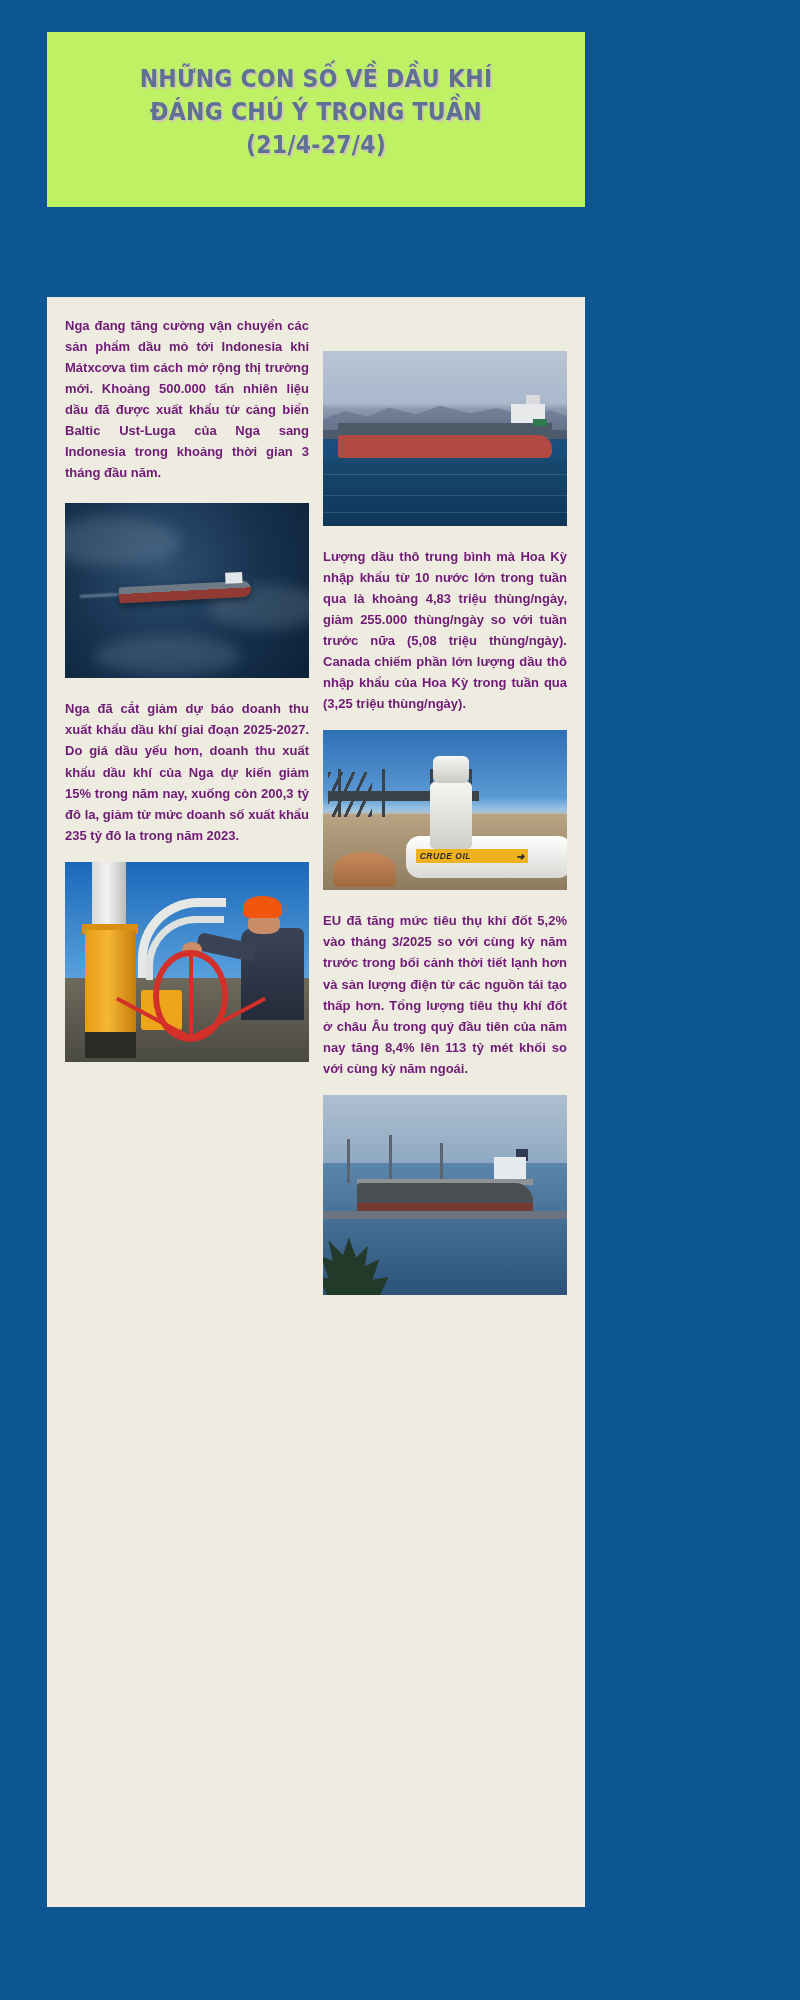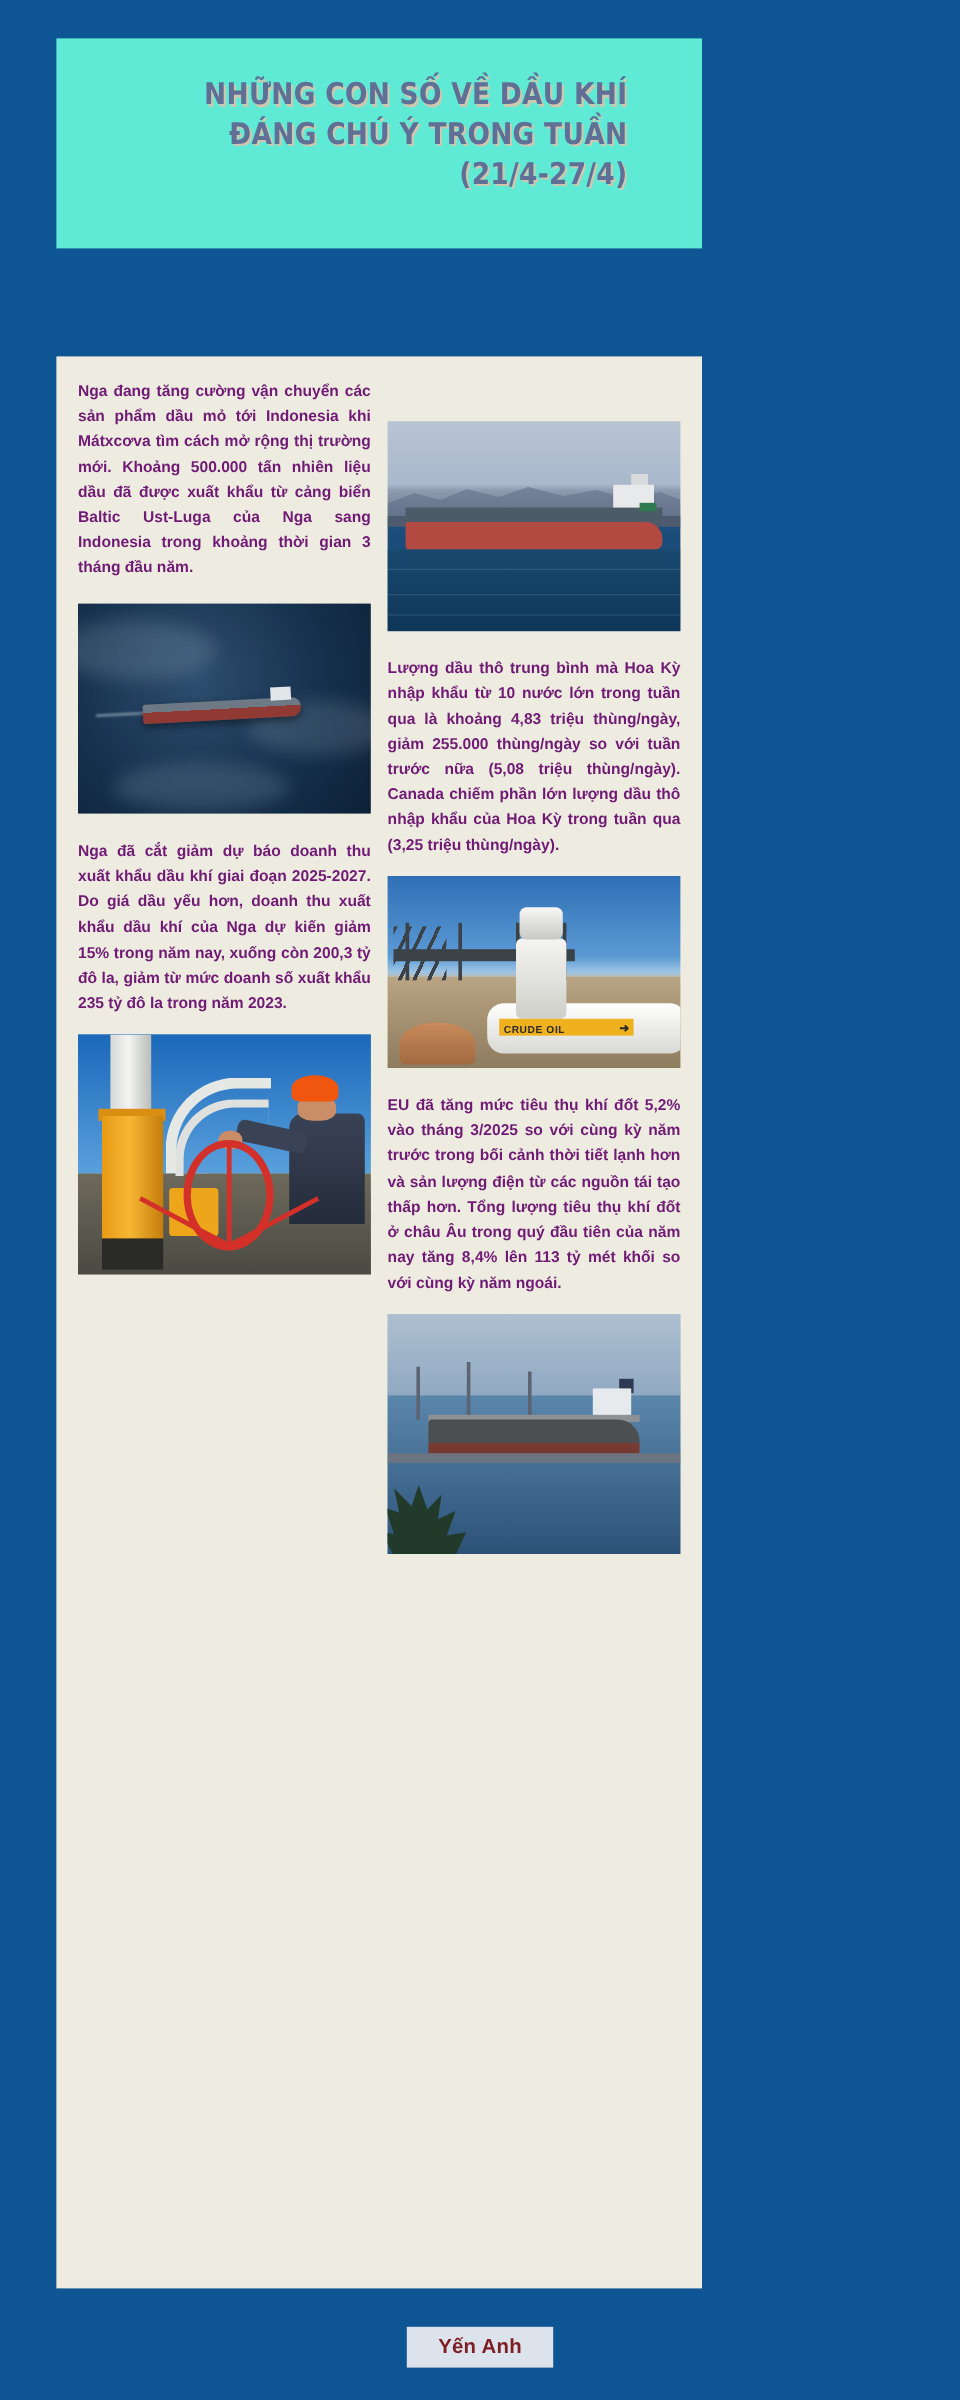--- a/index.html
+++ b/index.html
@@ -18,23 +18,23 @@
     background: #0d5693;
     position: relative;
   }
 
   
   .header-card {
     position: absolute;
     left: 47px;
     top: 32px;
     width: 538px;
-    background: #5eead4;
+    background: #bef264;
     padding: 30px 34px 30px 34px;
-    text-align: right;
+    text-align: center;
   }
 
   .header-title {
     font-family: "DejaVu Sans", sans-serif;
     font-size: 25px;
     font-weight: 900;
     line-height: 1.32;
     letter-spacing: 0.3px;
     color: #5f6f96;
     text-transform: uppercase;
@@ -132,21 +132,21 @@
   .ph-pipeline .r2 { left:4%; top:31%; width:58%; height:3px; }
   .ph-pipeline .post { position:absolute; width:3px; background:#3b4248; top:24%; height:30%; }
   .ph-pipeline .stair { position:absolute; left:2%; top:26%; width:18%; height:28%;
      background: repeating-linear-gradient(115deg, #3b4248 0 3px, transparent 3px 11px); }
   .ph-pipeline .bigpipe { position:absolute; left:34%; bottom:8%; width:68%; height:26%; background:linear-gradient(#ffffff, #d8d8d4); border-radius: 14px; }
   .ph-pipeline .valvebody { position:absolute; left:44%; top:32%; width:17%; height:42%; background:linear-gradient(#f4f4f2,#cfcfc9); border-radius: 5px; }
   .ph-pipeline .actuator { position:absolute; left:45%; top:16%; width:15%; height:17%; background:linear-gradient(#f7f7f5,#c9c9c3); border-radius: 6px; }
   .ph-pipeline .label-crude {
      position:absolute; left:38%; bottom:17%; width:46%; height:14px; background:#f0b11e;
      color:#2a2a2a; font-size:8.5px; font-weight:700; letter-spacing:0.5px;
-     display:flex; align-items:flex-end; padding-left:4px; font-family:"Liberation Sans",sans-serif; }
+     display:flex; align-items:center; padding-left:4px; font-family:"Liberation Sans",sans-serif;font-style:italic; }
   .ph-pipeline .label-crude .arw { margin-left:auto; margin-right:3px; font-size:10px; }
   .ph-pipeline .tank { position:absolute; left:4%; bottom:2%; width:26%; height:22%; background:linear-gradient(#c98a5a,#a06a40); border-radius:50% 50% 10% 10%; }
 
   
   .ph-worker { height: 200px; background: linear-gradient(#1f6fc0 0%, #4d95d6 35%, #9fbf8f 58%, #6f7a5e 62%, #4a4a42 100%); }
   .ph-worker .sky2 { position:absolute; left:0; top:0; width:100%; height:58%; background:linear-gradient(#1b68ba,#59a0dc); }
   .ph-worker .gnd { position:absolute; left:0; bottom:0; width:100%; height:42%; background:linear-gradient(#6d6a5c,#4b4a42); }
   .ph-worker .ycol { position:absolute; left:8%; bottom:14%; width:21%; height:52%; background:linear-gradient(90deg,#e89a16,#f6b733 45%,#c57d0c); border-radius:3px; }
   .ph-worker .ycap { position:absolute; left:7%; bottom:64%; width:23%; height:5%; background:#d98f12; }
   .ph-worker .ybase{ position:absolute; left:8%; bottom:2%; width:21%; height:13%; background:#2a2a26; }
@@ -308,17 +308,14 @@
           <div class="deckline"></div>
           <div class="hull2"></div>
           <div class="jetty"></div>
           <div class="tree"></div>
         </div>
       </div>
 
     </div>
   </div>
 
-  <div class="byline-wrap">
-    <div class="byline">Yến Anh</div>
-  </div>
 
 </div>
 
 </body></html>

